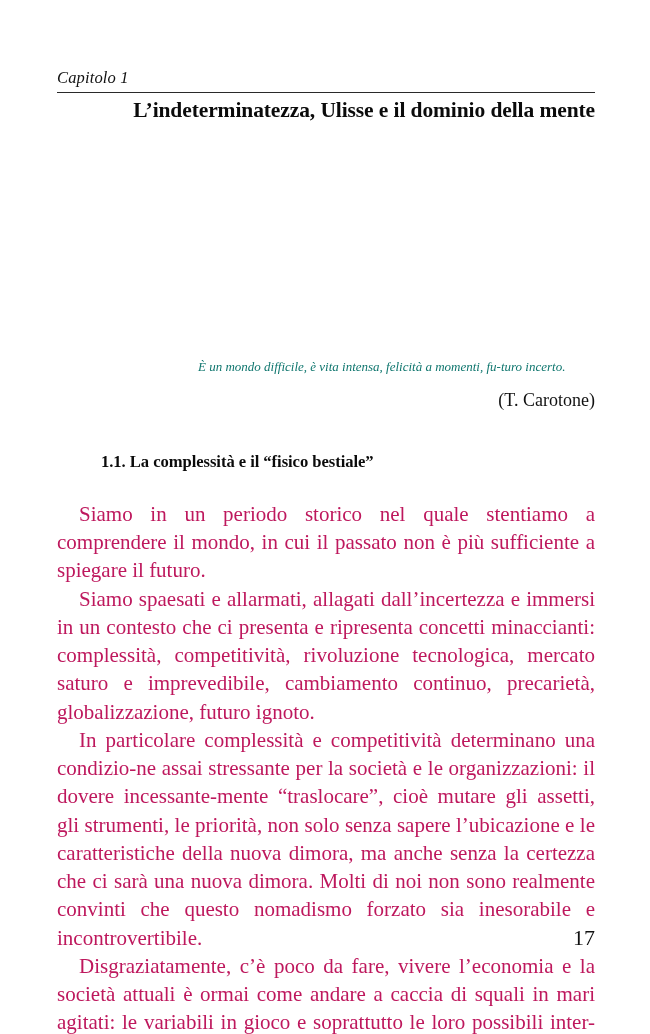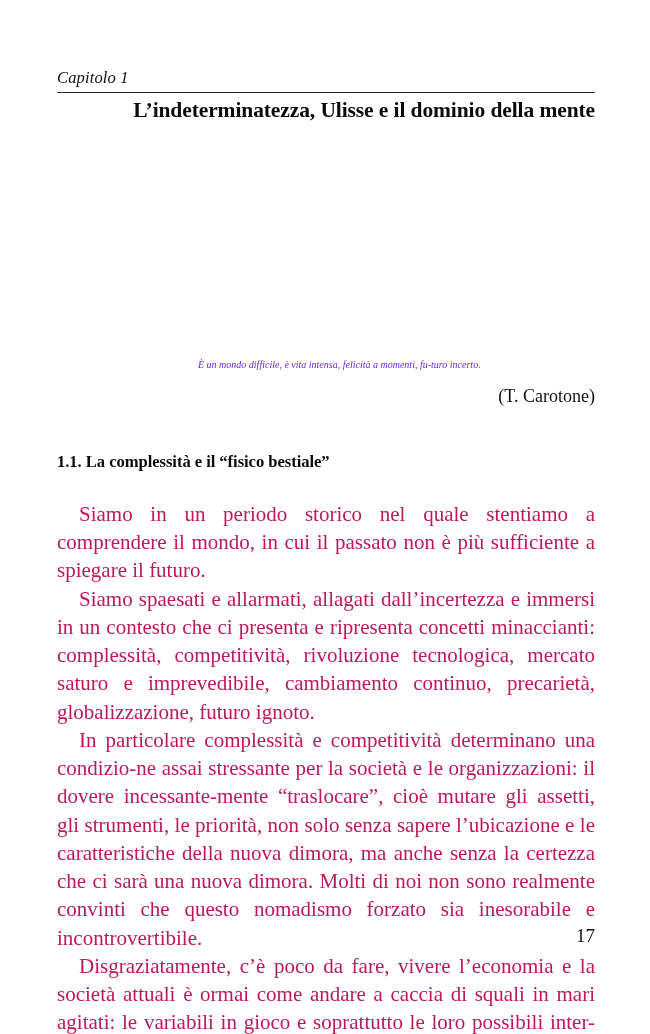--- a/index.html
+++ b/index.html
@@ -63,44 +63,45 @@
 
   
   #epigraph {
     top: 358px;
     left: 176px;
     width: 419px;
   }
 
   .epigraph-text {
     font-style: italic;
-    font-size: 10px;
+    font-size: 13px;
     line-height: 1.46;
     text-align: justify;
     text-indent: 22px;
-    color: #6d28d9;
+    color: #0f766e;
     hyphens: manual;
   }
 
   .epigraph-source {
     margin-top: 13px;
     text-align: right;
     font-size: 18px;
     font-style: normal;
     color: #111;
   }
 
   
   #section-heading {
     top: 452px;
     font-size: 16.6px;
     font-weight: bold;
     letter-spacing: -0.05px;
     color: #0b0b0b;
     line-height: 1.25;
+    margin-left: 44px;
   }
 
   
   #body-text {
     top: 500px;
     font-size: 21px;
     line-height: 1.345;
     text-align: justify;
     color: #be185d;
   }
@@ -111,21 +112,21 @@
     hyphens: manual;
   }
 
   
   #page-number {
     position: absolute;
     left: 0;
     top: 925px;
     width: 595px;
     text-align: right;
-    font-size: 19px;
+    font-size: 22px;
     color: #111;
   }
 </style>
 </head>
 <body>
 
 <div class="page">
 
   <div class="col" id="chapter-header">
     <div class="chapter-label">Capitolo 1</div>

